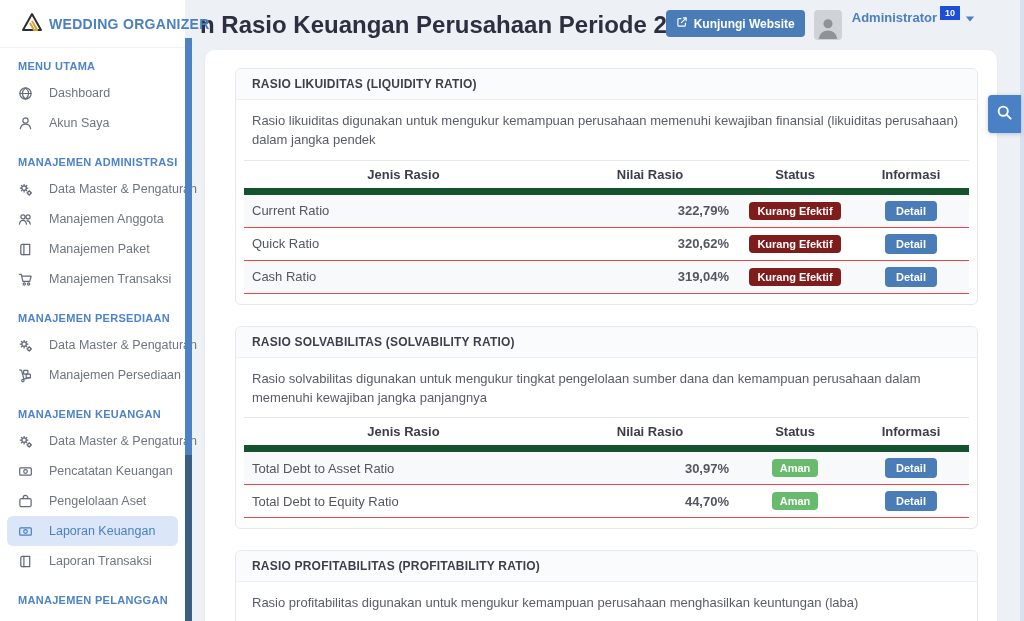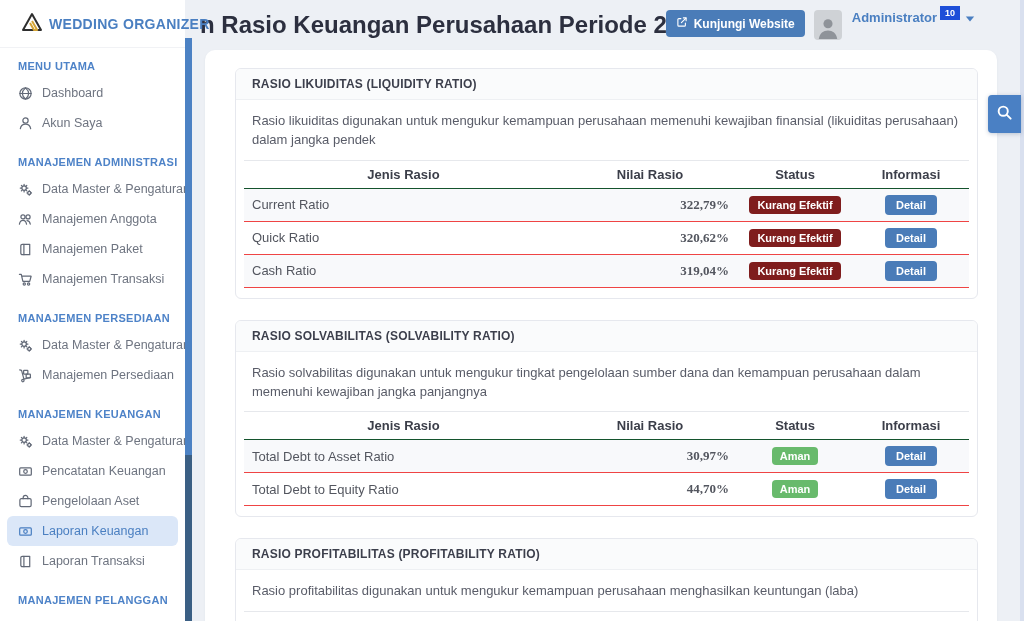--- a/index.html
+++ b/index.html
@@ -7,21 +7,21 @@
   body { font-family:"Liberation Sans", sans-serif; }
   .screen { position:relative; width:1024px; height:621px; overflow:hidden; background:#edf0f5; }
 
   
   .sidebar { position:absolute; left:0; top:0; bottom:0; width:185px; background:#ffffff; z-index:3; }
   .brand { height:48px; display:flex; align-items:center; gap:5px; padding:0 8px 0 20px; border-bottom:1px solid #f1f2f5; cursor:pointer; }
   .brand-text { font-size:14px; font-weight:700; letter-spacing:.3px; color:#4a7fc1; white-space:nowrap; }
   nav { padding-top:4px; }
   .nav-heading { margin:16px 18px 4px; font-size:11px; line-height:16px; font-weight:700; color:#4e83c8; letter-spacing:.3px; white-space:nowrap; }
   .nav-heading.first { margin-top:6px; }
-  .nav-item { height:30px; display:flex; align-items:center; gap:9px; margin:0 7px; padding:0 11px; border-radius:6px; color:#6e7480; cursor:pointer; white-space:nowrap; }
+  .nav-item { height:30px; display:flex; align-items:center; gap:16px; margin:0 7px; padding:0 11px; border-radius:6px; color:#6e7480; cursor:pointer; white-space:nowrap; }
   .nav-item .icon { width:15px; height:15px; flex:0 0 15px; display:flex; align-items:center; justify-content:center; color:#626977; }
   .nav-item .lbl { font-size:12.5px; }
   .nav-item.active { background:#dbe7f8; color:#4a7fc1; }
   .nav-item.active .icon { color:#4a7fc1; }
 
   
   .side-scroll { position:absolute; left:185px; top:38px; bottom:0; width:7px; z-index:4; display:flex; flex-direction:column; }
   .side-scroll .thumb-light { height:417px; background:#4c82c4; }
   .side-scroll .thumb-dark { flex:1; background:#3b5f84; }
 
@@ -35,28 +35,28 @@
   .user-name { margin-left:10px; font-size:13px; font-weight:700; color:#4a7fc1; cursor:pointer; }
   .notif-badge { display:inline-block; margin-left:3px; transform:translateY(-4px); background:#1d4ed8; color:#fff; font-size:9px; font-weight:700; padding:2px 5px; border-radius:0; }
   .caret { margin-left:5px; transform:translateY(-1px); cursor:pointer; color:#4a7fc1; }
 
   .panel { margin-left:13px; width:792px; min-height:571px; background:#ffffff; border-radius:10px 10px 0 0; padding:18px 19px 20px 30px; box-shadow:0 1px 3px rgba(40,60,90,.05); }
 
   .card { background:#fff; border:1px solid #e6e8ee; border-radius:6px; margin-bottom:21px; overflow:hidden; }
   .card-header { background:#fafbfc; border-bottom:1px solid #eef0f3; padding:8px 16px; font-size:12px; font-weight:700; color:#3c3f4c; letter-spacing:.2px; }
   .card-desc { padding:12px 16px 10px; font-size:13px; line-height:1.45; color:#595c68; }
   table.ratio { width:calc(100% - 16px); margin:0 8px 10px; border-collapse:collapse; font-size:13px; }
-  table.ratio th { font-weight:700; color:#3b3e49; padding:6px 8px; border-top:1px solid #e6e8ec; border-bottom:1px solid #14532d; text-align:center; }
+  table.ratio th { font-weight:700; color:#3b3e49; padding:6px 8px; border-top:1px solid #e6e8ec; border-bottom:7px solid #14532d; text-align:center; }
   table.ratio td { padding:6px 8px; border-bottom:1px solid #ef4444; color:#53565f; }
   table.ratio tr.striped td { background:#f8f9fb; }
   th.col-jenis { text-align:center; }
   td.cell-jenis { text-align:left; }
   th.col-nilai, td.cell-nilai { text-align:right; padding-right:14px; }
   .t3 th.col-nilai, .t3 td.cell-nilai { padding-right:24px; }
-  td.cell-nilai { font-weight:700; color:#3b3e47;font-family:Liberation Serif, serif; }
+  td.cell-nilai { font-weight:700; color:#3b3e47; }
   td.cell-status, th.col-status, td.cell-info, th.col-info { text-align:center; }
   .badge { display:inline-block; color:#fff; font-size:11px; font-weight:700; padding:3px 8px; border-radius:4px; white-space:nowrap; }
   .badge[data-variant="warning"] { background:#7f1d1d; }
   .badge[data-variant="success"] { background:#68ba6c; }
   .btn-detail { background:#4a7cb8; color:#fff; border:none; border-radius:4px; font-family:inherit; font-size:11px; font-weight:700; padding:4px 11px; cursor:pointer; }
 
   .search-tab { position:absolute; left:796px; top:95px; width:33px; height:38px; background:#4a80c4; border:none; border-radius:4px 0 0 4px; display:flex; align-items:center; justify-content:center; cursor:pointer; box-shadow:0 1px 4px rgba(30,60,100,.25); z-index:5; }
   .page-scrollbar { position:absolute; right:0; top:0; bottom:0; width:4px; background:#d9e0ef; cursor:pointer; }
 </style>
 </head>

